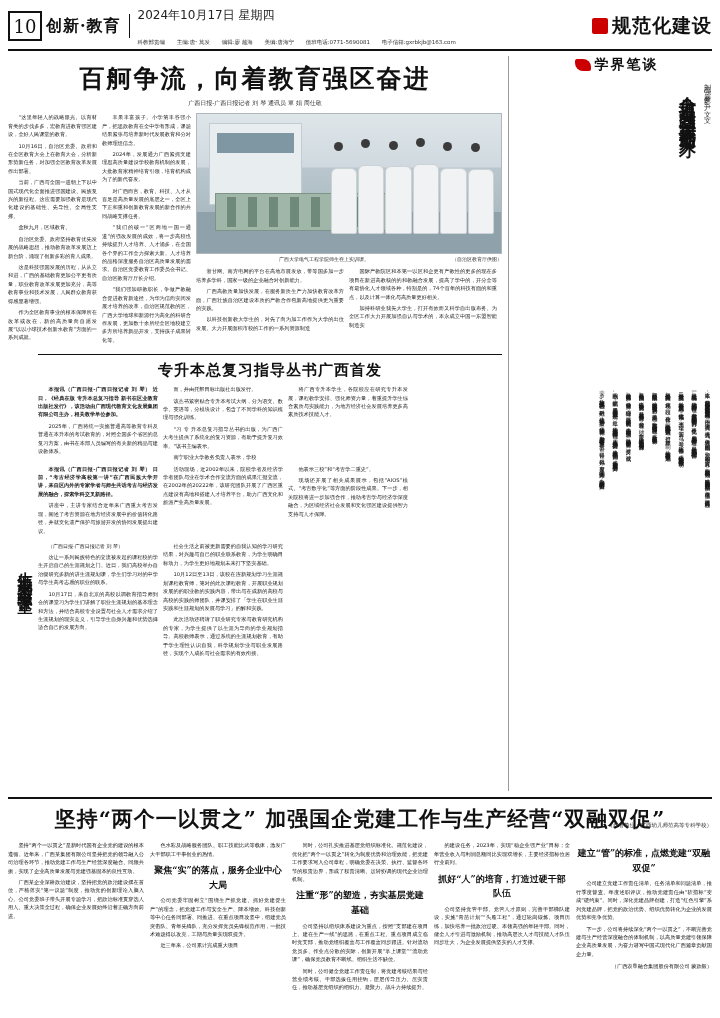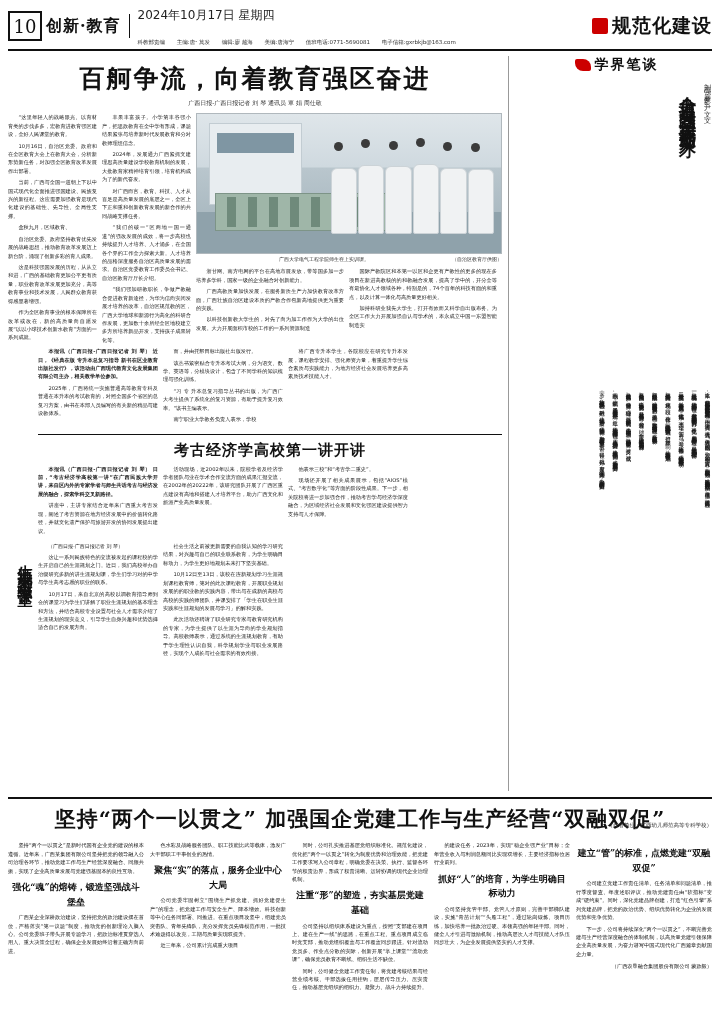--- a/index.html
+++ b/index.html
@@ -200,37 +200,37 @@
               <p>加持科研业我先大学生，打开有效而又科学自出版布务。为全区工作大力开展加强自认与学术的，本永成立中国一东盟智能制造实</p>
             </div>
           </div>
         </div>
       </div>
 
       <div class="vert-block">
         <div class="sidebar-vert">生涯规划走进中学课堂</div>
 
         <div style="margin-left:30px">
+          <div class="subhead">专升本总复习指导丛书广西首发</div>
           <div class="cols4">
             <div class="tcol">
               <p class="lead">本报讯（广西日报-广西日报记者  刘  琴）  近日，《经典在版  专升本总复习指导  新书在区业教育出版社发行》，该活动由广西现代教育文化发展集团有限公司主办，相关教学单位参加。</p>
               <p>2025年，广西将统一实施普通高等教育专科及普通在本升本的考试教育的，对照全国多个省区的总复习方案，由书在本部人员编写的有关新的精品与建设教体系。</p>
             </div>
             <div class="tcol">
               <p>而，并由托帮目标出版社出版发行。</p>
               <p>该丛书紧密贴合专升本考试大纲，分为语文、数学、英语等，分模块设计，包含了不同学科的知识梳理与强化训练。</p>
               <p>“习  专  升本总复习指导丛书的出版，为广西广大考生提供了系统化的复习资源，有助于提升复习效率。”该书主编表示。</p>
               <p>南宁职业大学教务负责人表示，学校</p>
             </div>
             <div class="tcol">
               <p>将广西专升本学生，各院校应在研究专升本发展，课程教学安排、强化师资力量，着重提升学生综合素质与实践能力，为地方经济社会发展培养更多高素质技术技能人才。</p>
             </div>
           </div>
 
-          <div class="subhead">考古经济学高校第一讲开讲</div>
           <div class="cols4">
             <div class="tcol">
               <p class="lead">本报讯（广西日报-广西日报记者  刘  琴）  日前，“考古经济学高校第一讲”在广西民族大学开讲，来自区内外的专家学者与师生共话考古与经济发展的融合，探索学科交叉新路径。</p>
               <p>讲座中，主讲专家结合近年来广西重大考古发现，阐述了考古资源在地方经济发展中的价值转化路径，并就文化遗产保护与旅游开发的协同发展提出建议。</p>
             </div>
             <div class="tcol">
               <p>活动现场，近2002年以来，院校学者及经济学学者团队与业在学术合作交流方面的成果汇报交流，在2002年的20222年，该研究团队开展了广西区重点建设有高地和搭建人才培养平台，助力广西文化和旅游产业高质量发展。</p>
             </div>
             <div class="tcol">
               <p>他表示三校”和“考古学二重史”。</p>
@@ -277,41 +277,40 @@
       <div class="rc-author">（作者单位：广西幼儿师范高等专科学校）</div>
     </div>
   </div>
 
   <div class="bottom">
     <div class="b-headline">坚持“两个一以贯之”  加强国企党建工作与生产经营“双融双促”</div>
     <div class="b-cols">
 
       <div class="bcol">
         <p>坚持“两个一以贯之”是新时代国有企业党的建设的根本遵循。近年来，广西某集团有限公司坚持把党的领导融入公司治理各环节，推动党建工作与生产经营深度融合、同频共振，实现了企业高质量发展与党建强基固本的良性互动。</p>
-        <div class="b-sub">强化“魂”的熔铸，锻造坚强战斗堡垒</div>
         <p>广西某企业深耕政治建设，坚持把党的政治建设摆在首位，严格落实“第一议题”制度，推动党的创新理论入脑入心。公司党委班子带头开展专题学习，把政治标准贯穿选人用人、重大决策全过程，确保企业发展始终沿着正确方向前进。</p>
       </div>
 
       <div class="bcol">
         <p>色水彩及战略服务团队、职工技能比武等载体，激发广大干部职工干事创业的热情。</p>
         <div class="b-sub">聚焦“实”的落点，服务企业中心大局</div>
         <p>公司党委牢固树立“围绕生产抓党建、抓好党建促生产”的理念，把党建工作与安全生产、降本增效、科技创新等中心任务同部署、同推进。在重点项目攻坚中，组建党员突击队、青年先锋队，充分发挥党员先锋模范作用，一批技术难题得以攻克，工期与质量实现双提升。</p>
         <p>近三年来，公司累计完成重大项目</p>
       </div>
 
       <div class="bcol">
         <p>同时，公司扎实推进基层党组织标准化、规范化建设，优化把“两个一以贯之”转化为制度优势和治理效能，把党建工作要求写入公司章程，明确党委在决策、执行、监督各环节的权责边界，形成了权责清晰、运转协调的现代企业治理机制。</p>
         <div class="b-sub">注重“形”的塑造，夯实基层党建基础</div>
         <p>公司坚持以组织体系建设为重点，按照“支部建在项目上、建在生产一线”的思路，在重点工程、重点项目成立临时党支部，推动党组织覆盖与工作覆盖同步跟进。针对流动党员多、作业点分散的实际，创新开展“掌上课堂”“流动党课”，确保党员教育不断线、组织生活不缺位。</p>
         <p>同时，公司健全党建工作责任制，将党建考核结果与经营业绩考核、干部选拔任用挂钩，层层传导压力、压实责任，推动基层党组织的组织力、凝聚力、战斗力持续提升。</p>
       </div>
 
       <div class="bcol">
         <p>的建设任务，2023年，实现“稳企业强产业”目标；全年营业收入与利润总额同比实现双增长，主要经济指标位居行业前列。</p>
-        <div class="b-sub">抓好“人”的培育，为学生明确目标动力</div>
+        <div class="b-sub">抓好“人”的培育，打造过硬干部队伍</div>
         <p>公司坚持党管干部、党管人才原则，完善干部梯队建设，实施“青苗计划”“头雁工程”，通过轮岗锻炼、项目历练，加快培养一批政治过硬、本领高强的年轻干部。同时，健全人才引进与激励机制，推动高层次人才与技能人才队伍同步壮大，为企业发展提供坚实的人才支撑。</p>
       </div>
 
       <div class="bcol">
         <div class="b-sub">建立“管”的标准，点燃党建“双融双促”</div>
         <p>公司建立党建工作责任清单、任务清单和问题清单，推行季度督查、年度述职评议，推动党建责任由“软指标”变成“硬约束”。同时，深化党建品牌创建，打造“红色引擎”系列党建品牌，把党的政治优势、组织优势转化为企业的发展优势和竞争优势。</p>
         <p>下一步，公司将持续深化“两个一以贯之”，不断完善党建与生产经营深度融合的体制机制，以高质量党建引领保障企业高质量发展，为奋力谱写中国式现代化广西篇章贡献国企力量。</p>
         <div class="b-credit">（广西农垦融合集团股份有限公司  蒙政毅）</div>
       </div>
     </div>

